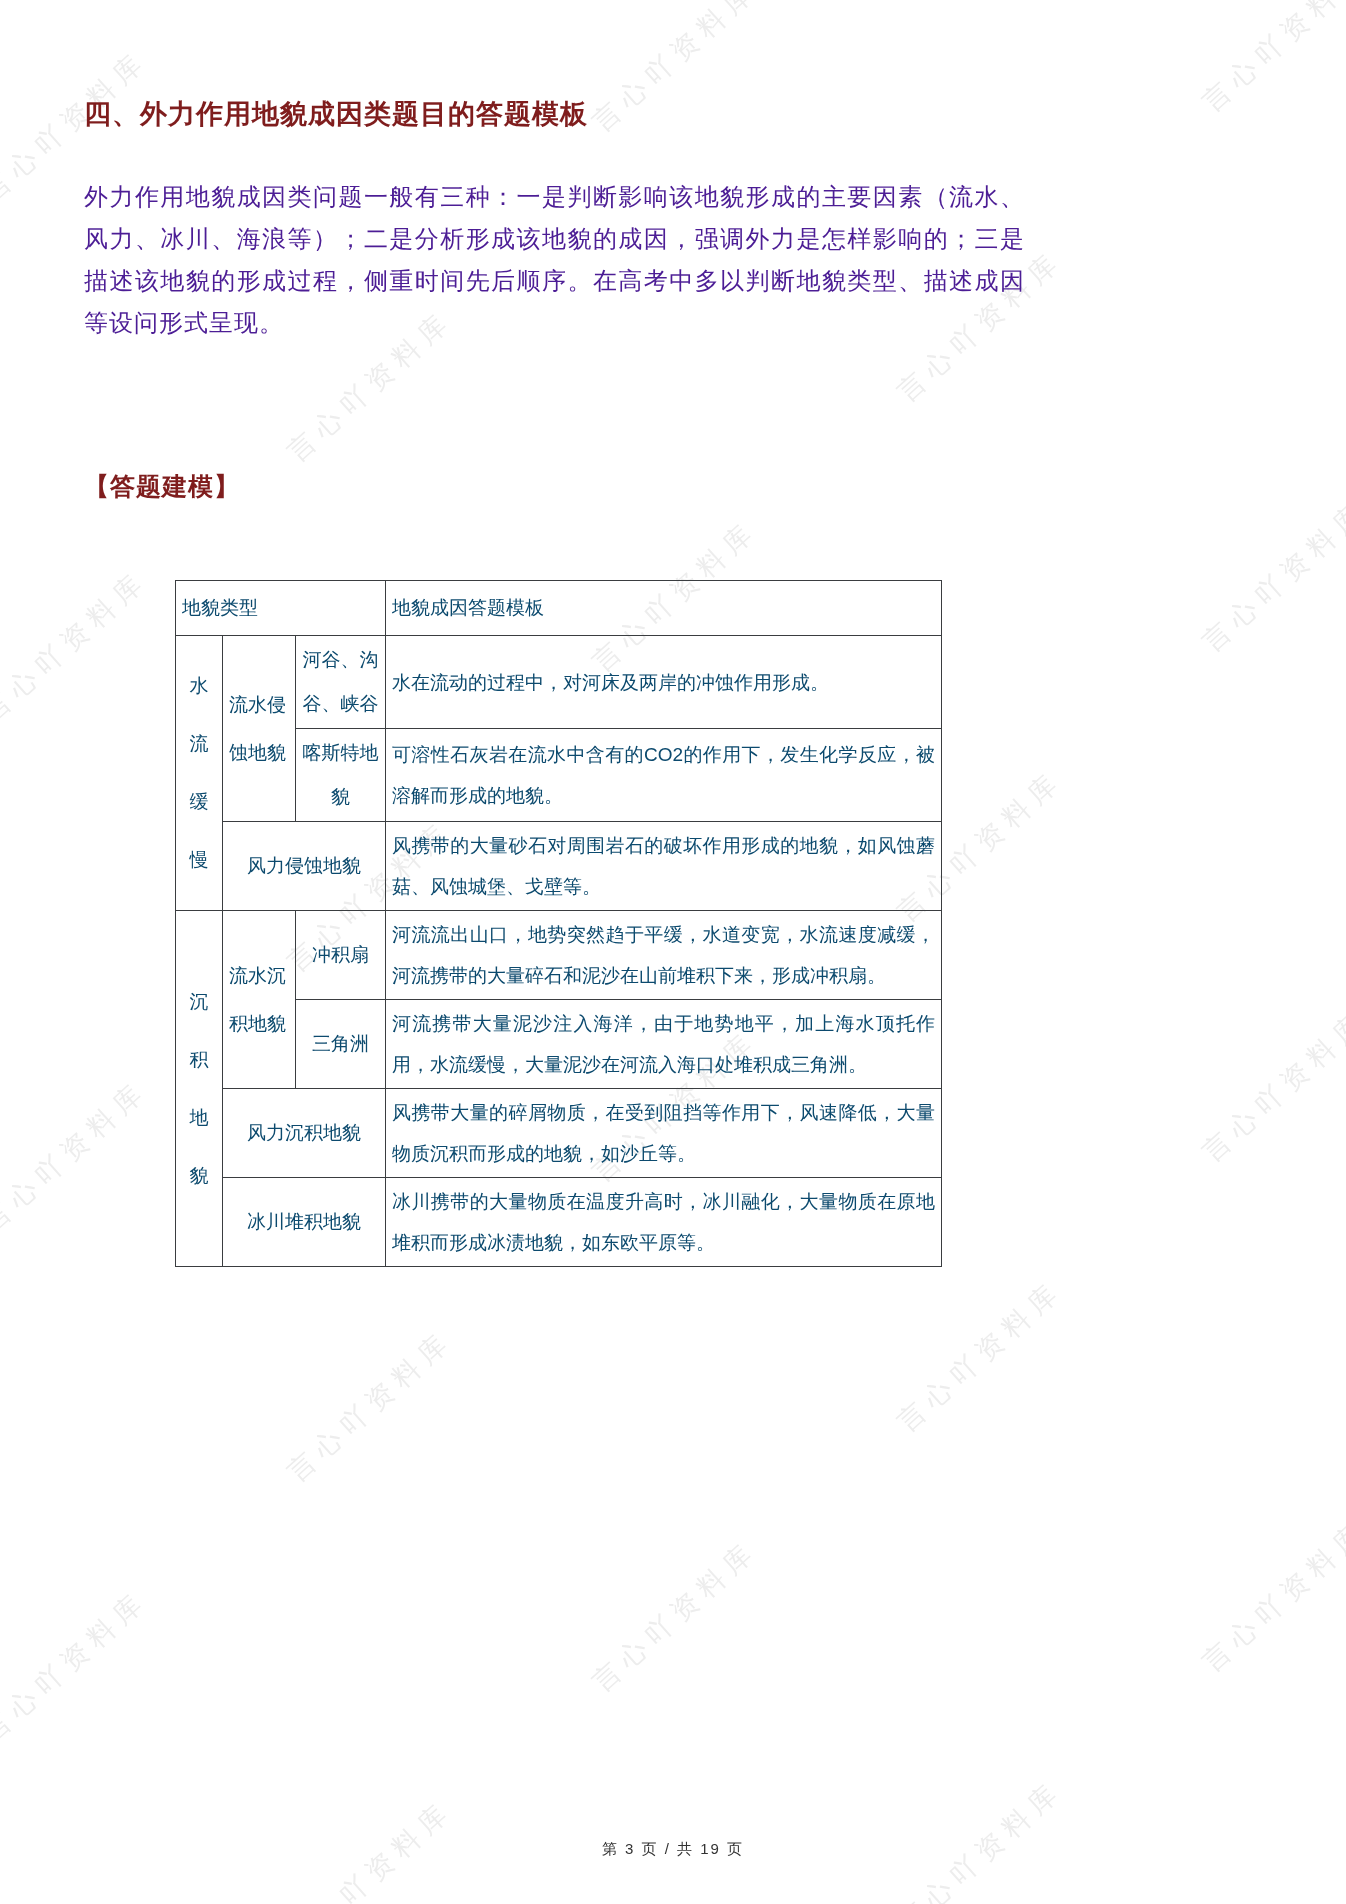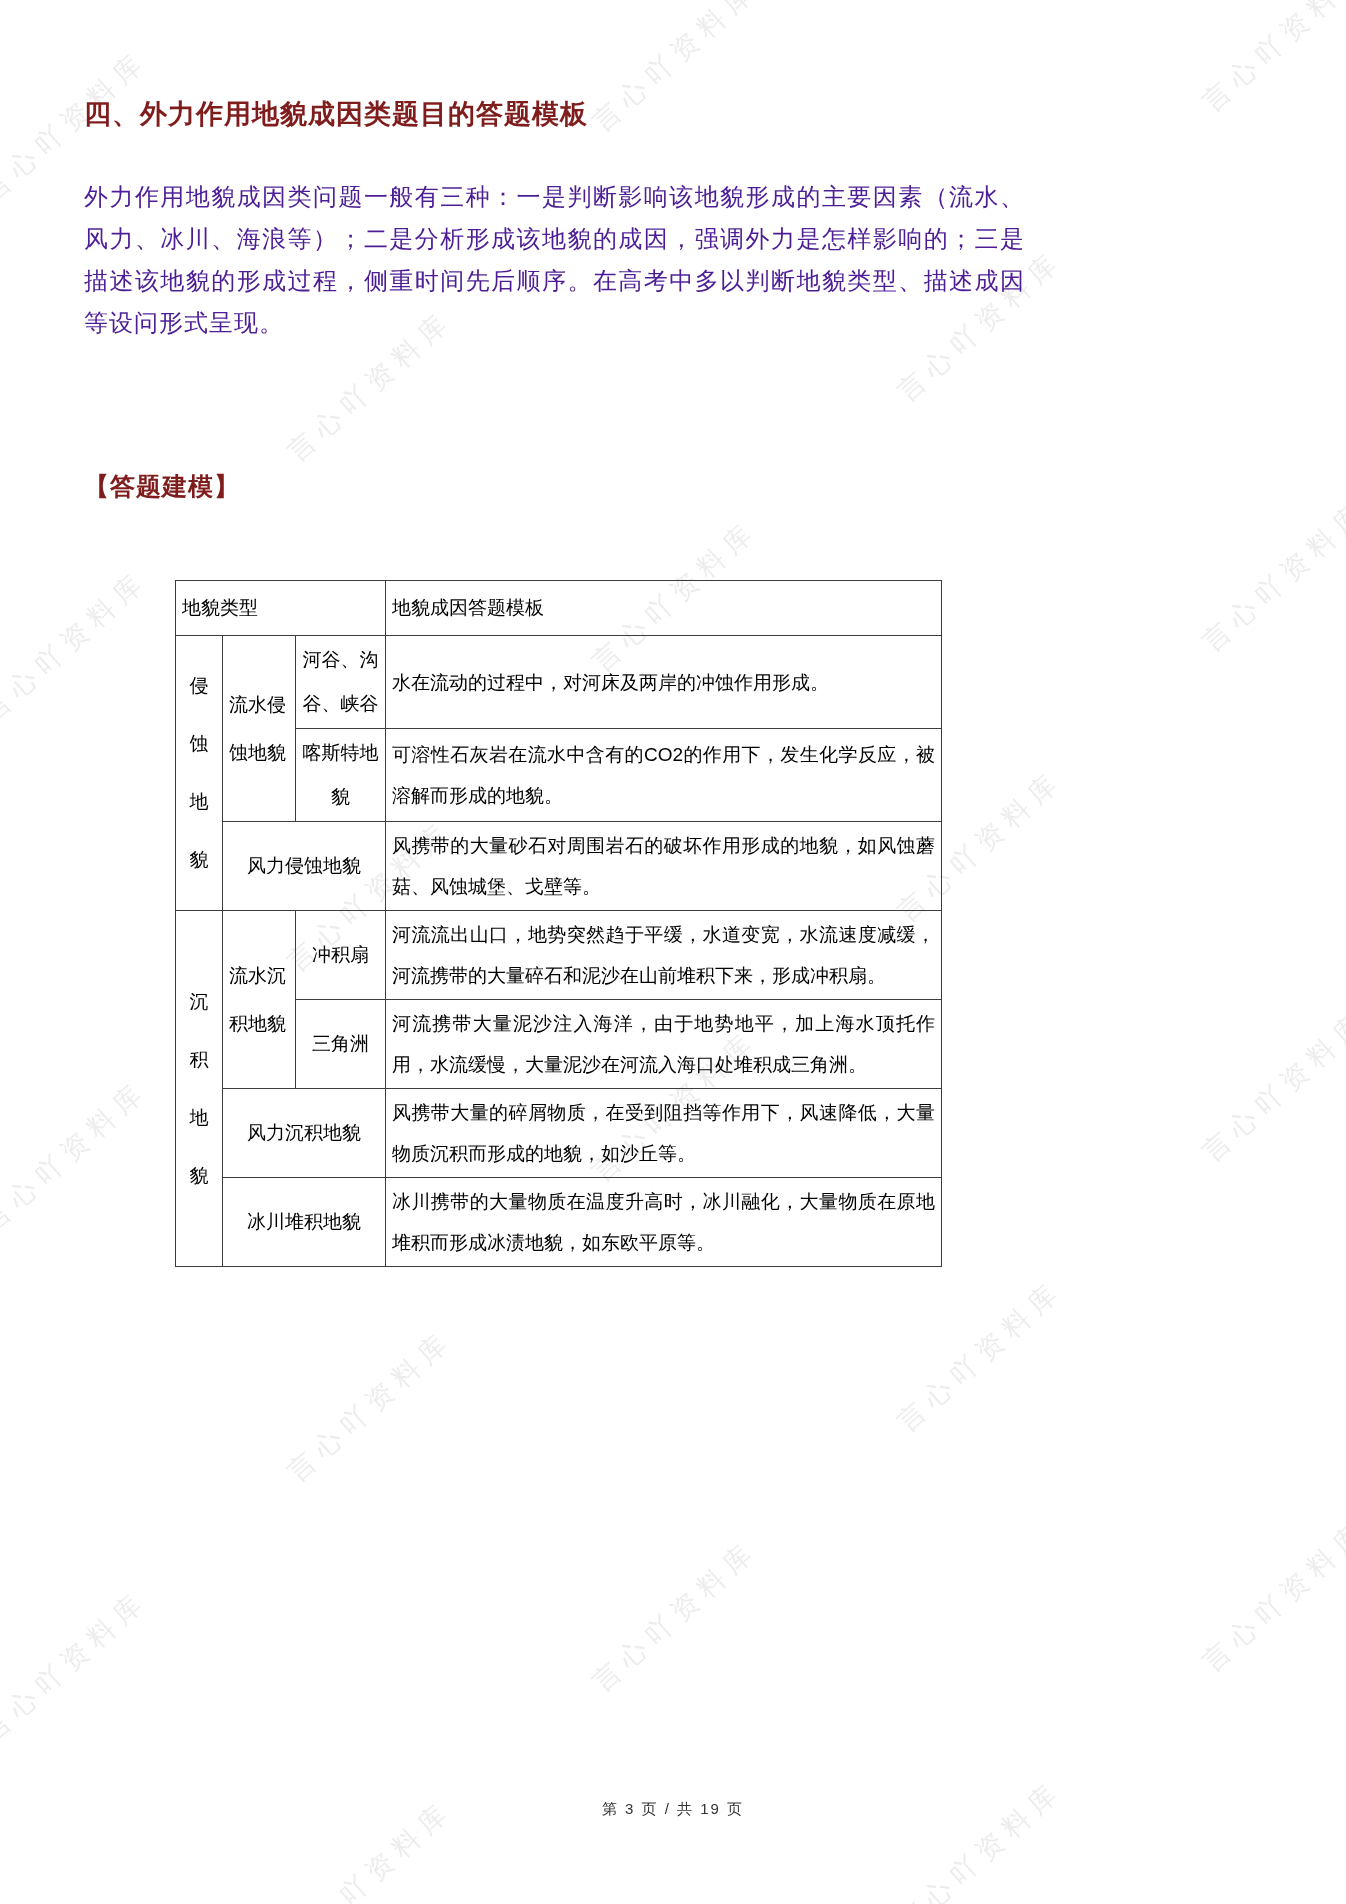--- a/index.html
+++ b/index.html
@@ -41,21 +41,21 @@
     color:#7f1d1d;
   }
   
   table.geo{
     position:absolute;left:175px;top:580px;
     width:766px;
     border-collapse:collapse;
     table-layout:fixed;
     font-family:"Liberation Sans","DejaVu Sans",sans-serif;
     font-size:19px;
-    color:#000000;
+    color:#0c4a6e;
     background:transparent;
   }
   table.geo td{
     border:1.5px solid #3a3d40;
     padding:2px 6px;
     vertical-align:middle;
     background:transparent;
   }
   table.geo tr.hdr td{height:50px;}
   table.geo tr.row td{height:84px;}
@@ -83,21 +83,21 @@
     text-align:center;
     padding-left:10px;
   }
   td.tmpl{
     text-align:justify;
     line-height:41px;
     padding:4px 12px 4px 14px;
   }
   
   .footer{
-    position:absolute;left:0;top:1800px;width:100%;
+    position:absolute;left:0;top:1840px;width:100%;
     text-align:center;
     font-family:"Liberation Sans","DejaVu Sans",sans-serif;
     font-size:15px;color:#333333;letter-spacing:2px;
   }
 </style>
 </head>
 <body>
 
 <div class="page">
 
@@ -138,21 +138,21 @@
         <col style="width:73px">
         <col style="width:90px">
         <col style="width:556px">
       </colgroup>
       <tbody>
         <tr class="hdr">
           <td colspan="3" class="hdr-type">地貌类型</td>
           <td class="hdr-template">地貌成因答题模板</td>
         </tr>
         <tr class="row">
-          <td rowspan="3" class="vgroup">侵蚀地貌</td>
+          <td rowspan="3" class="vgroup">水流缓慢</td>
           <td rowspan="2" class="vcat">流水侵蚀地貌</td>
           <td class="subtype">河谷、沟谷、峡谷</td>
           <td class="tmpl">水在流动的过程中，对河床及两岸的冲蚀作用形成。</td>
         </tr>
         <tr class="row">
           <td class="subtype">喀斯特地貌</td>
           <td class="tmpl">可溶性石灰岩在流水中含有的CO2的作用下，发生化学反应，被溶解而形成的地貌。</td>
         </tr>
         <tr class="row">
           <td colspan="2" class="rowlabel">风力侵蚀地貌</td>

